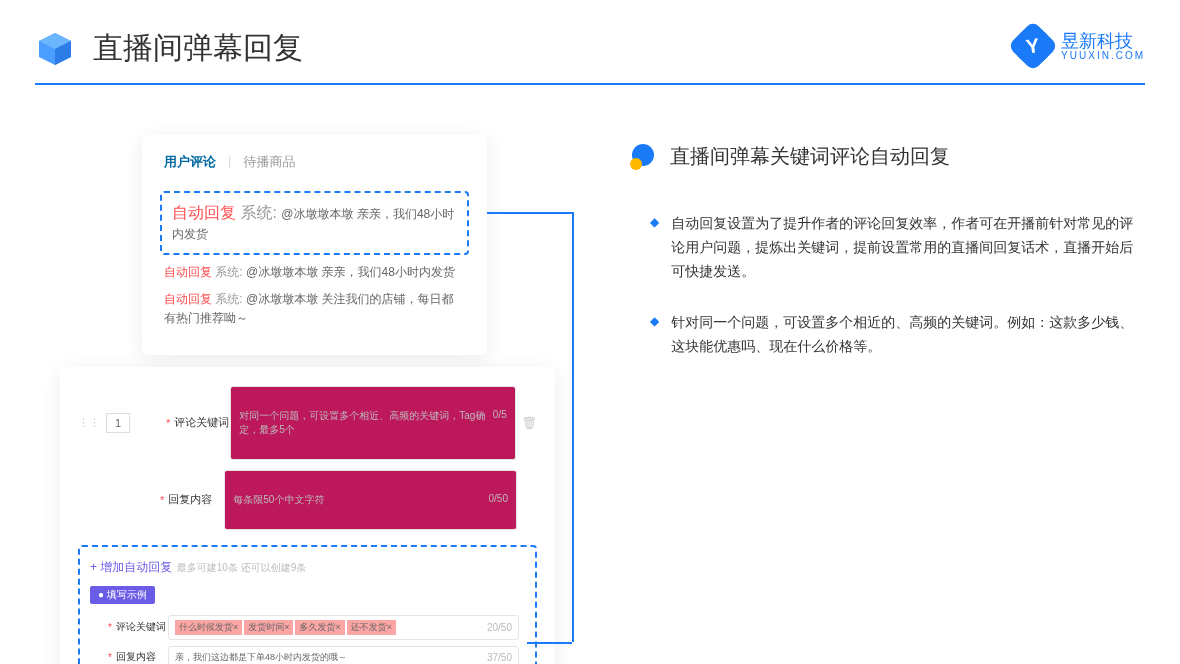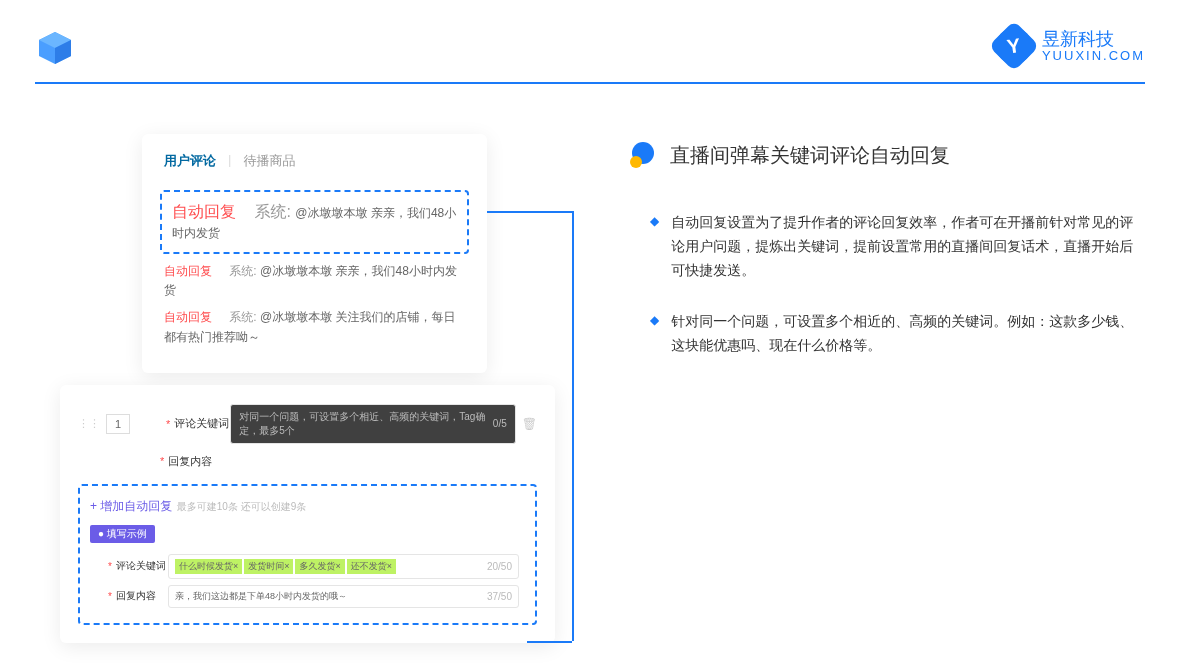--- a/index.html
+++ b/index.html
@@ -6,77 +6,78 @@
 body{width:1180px;height:664px;background:#fff;position:relative;overflow:hidden}
 .header{display:flex;align-items:center;padding:28px 35px 0 35px}
 .logo-cube{width:40px;height:40px;position:relative;margin-right:18px}
 .logo-cube svg{width:100%;height:100%}
 .title{font-size:30px;color:#333;font-weight:400}
 .brand{position:absolute;right:35px;top:28px;display:flex;align-items:center}
 .brand-icon{width:36px;height:36px;background:#1a7af8;border-radius:50%;display:flex;align-items:center;justify-content:center;margin-right:10px;position:relative}
 .brand-icon::before{content:"";position:absolute;width:36px;height:36px;background:#1a7af8;transform:rotate(45deg);border-radius:8px}
 .brand-icon span{color:#fff;font-weight:bold;font-size:20px;z-index:1;transform:rotate(-8deg)}
 .brand-text{font-size:18px;color:#1a7af8;font-weight:normal;line-height:1}
-.brand-sub{font-size:13px;color:#1a7af8;letter-spacing:2px}
+.brand-sub{font-size:10px;color:#1a7af8;letter-spacing:2px}
 .hr{height:2px;background:#1a7af8;margin:14px 35px 0 35px}
 .content{display:flex;padding:50px 35px 0 60px}
 .left{width:500px;position:relative}
 .card{background:#fff;border-radius:6px;box-shadow:0 4px 20px rgba(0,0,0,0.08);padding:18px 0}
 .card-comments{width:345px;margin-left:82px}
 .tabs{display:flex;padding:0 22px 12px;font-size:13px;color:#999}
 .tab-active{color:#0369a1;font-weight:bold;margin-right:12px}
 .tab-sep{color:#ddd;margin-right:12px}
 .comment-box{margin:8px 18px;padding:10px;border:2px dashed #1a7af8;border-radius:4px;position:relative}
 .comment-line{font-size:12px;color:#666;line-height:1.6;margin:8px 22px}
-.auto-tag{color:#ff4d4f;margin-right:14px}
+.auto-tag{color:#ff4d4f;margin-right:0}
 .sys-tag{color:#999}
 .card-settings{width:495px;margin-top:12px;padding:14px 0 18px;position:relative}
 .settings-head{display:flex;justify-content:space-between;padding:0 18px 12px;font-size:13px;color:#333}
 .close-x{color:#999;cursor:pointer}
 .form-row{display:flex;align-items:center;font-size:11px;color:#666;padding:5px 18px}
 .drag{color:#ccc;margin-right:6px}
 .num-box{width:24px;height:20px;border:1px solid #ddd;display:flex;align-items:center;justify-content:center;margin-right:36px;font-size:11px}
 .req{color:#ff4d4f;margin-right:4px}
 .label{width:56px;color:#333}
-.input-box{flex:1;border:1px solid #e5e5e5;border-radius:3px;padding:5px 8px;font-size:10px;color:#bbb;display:flex;justify-content:space-between;align-items:center;background:#404040;margin-right:6px}
+.input-box{flex:1;border:1px solid #e5e5e5;border-radius:3px;padding:22px 8px;font-size:10px;color:#bbb;display:flex;justify-content:space-between;align-items:flex-start;background:#be185d;margin-right:6px}
 .counter{color:#bbb;font-size:10px}
 .trash{color:#ccc;font-size:12px}
 .dashed-box{margin:10px 18px 0;border:2px dashed #1a7af8;border-radius:4px;padding:10px 10px 12px}
 .add-link{color:#6b5ce7;font-size:12px;margin-bottom:8px;display:inline-block}
 .add-hint{color:#bbb;font-size:10px;margin-left:0}
 .example-tag{display:inline-block;background:#6b5ce7;color:#fff;font-size:10px;padding:2px 8px;border-radius:2px;margin-bottom:8px}
 .ex-row{display:flex;align-items:center;font-size:10px;padding:3px 0 3px 18px}
 .ex-label{width:52px;color:#333}
 .ex-input{flex:1;border:1px solid #e5e5e5;border-radius:3px;padding:4px 6px;color:#999;display:flex;justify-content:space-between;align-items:center;margin-right:6px;font-size:9px}
-.tag-chip{display:inline-block;background:#bef264;padding:1px 4px;margin-right:2px;color:#666;font-size:9px}
+.tag-chip{display:inline-block;background:#fca5a5;padding:1px 4px;margin-right:2px;color:#666;font-size:9px}
 .connector{position:absolute;border:1px solid #1a7af8;z-index:5}
 .conn-v1{left:512px;top:77px;width:0;height:430px}
 .conn-h1{left:427px;top:77px;width:85px;height:0}
 .conn-h2{left:467px;top:507px;width:45px;height:0}
 .right{flex:1;padding-left:70px;padding-top:8px}
-.sec-head{display:flex;align-items:flex-start;margin-bottom:42px}
+.sec-head{display:flex;align-items:flex-end;margin-bottom:42px}
 .sec-icon{width:26px;height:26px;position:relative;margin-right:14px}
 .sec-icon::before{content:"";position:absolute;width:22px;height:22px;background:#1a7af8;border-radius:50%;top:0;left:2px}
 .sec-icon::after{content:"";position:absolute;width:12px;height:12px;background:#ffb800;border-radius:50%;bottom:0;left:0}
 .sec-title{font-size:20px;color:#333}
 .bullet{display:flex;margin-bottom:28px;padding-left:20px}
 .bullet-icon{color:#1a7af8;font-size:12px;margin-right:12px;margin-top:3px;flex-shrink:0}
 .bullet-text{font-size:14px;color:#333;line-height:1.7}
 </style>
 </head>
 <body>
 
 <div class="header">
   <div class="logo-cube">
     <svg viewBox="0 0 40 40">
         <polygon points="20,4 36,12 36,28 20,36 4,28 4,12" fill="#4a9eff"></polygon>
         <polygon points="20,4 36,12 20,20 4,12" fill="#6bb6ff"></polygon>
         <polygon points="20,20 36,12 36,28 20,36" fill="#2d7de8"></polygon>
       </svg>
   </div>
+  <div class="title">直播间弹幕回复</div>
   <div class="brand">
     <div class="brand-icon">
         <span>Y</span>
       </div>
     <div>
       <div class="brand-text">昱新科技</div>
       <div class="brand-sub">YUUXIN.COM</div>
     </div>
   </div>
 </div>
@@ -115,20 +116,24 @@
         <span class="label">评论关键词</span>
         <div class="input-box">
           <span>对同一个问题，可设置多个相近、高频的关键词，Tag确定，最多5个</span>
           <span class="counter">0/5</span>
         </div>
         <span class="trash">🗑</span>
       </div>
       <div class="form-row" style="padding-left:100px">
         <span class="req">*</span>
         <span class="label">回复内容</span>
+        <div class="input-box">
+          <span>每条限50个中文字符</span>
+          <span class="counter">0/50</span>
+        </div>
         <span style="width:14px"></span>
       </div>
 
       <div class="dashed-box">
         <div>
           <span class="add-link">+ 增加自动回复</span>
           <span class="add-hint">最多可建10条 还可以创建9条</span>
         </div>
         <div class="example-tag">● 填写示例</div>
         <div class="ex-row">

